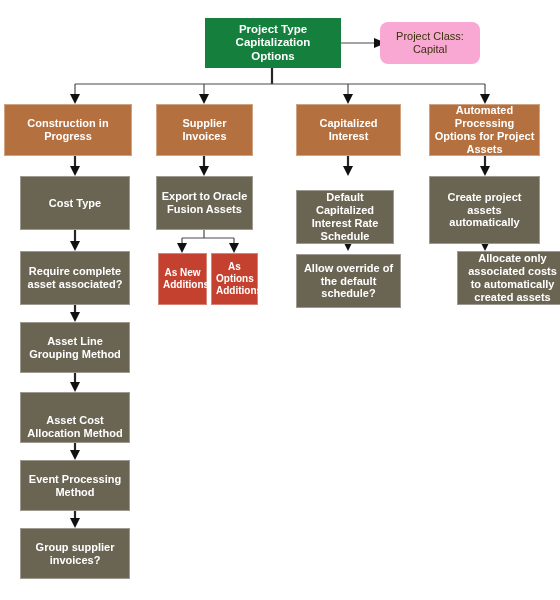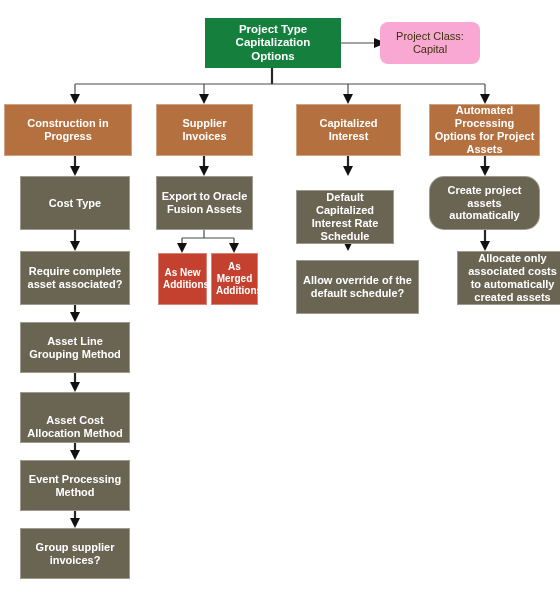--- a/index.html
+++ b/index.html
@@ -157,30 +157,30 @@
     <span>Group supplier invoices?</span>
   </div>
 
   <div class="node n-red" style="left:158px;top:253px;width:49px;height:52px;">
     <span>As New Additions</span>
   </div>
   <div class="node n-opt" style="left:156px;top:176px;width:97px;height:54px;">
     <span>Export to Oracle Fusion Assets</span>
   </div>
   <div class="node n-red" style="left:211px;top:253px;width:47px;height:52px;">
-    <span>As Merged Additions</span>
+    <span>As Options Additions</span>
   </div>
 
   <div class="node n-opt" style="left:296px;top:170px;width:98px;height:54px;margin-top:20px;">
     <span>Default Capitalized Interest Rate Schedule</span>
   </div>
-  <div class="node n-opt" style="left:296px;top:260px;width:123px;height:54px;align-items:center;">
+  <div class="node n-opt" style="left:296px;top:254px;width:105px;height:54px;align-items:center;">
     <span>Allow override of the default schedule?</span>
   </div>
 
-  <div class="node n-opt" style="left:429px;top:176px;width:111px;height:54px;border-radius:15px;">
+  <div class="node n-opt" style="left:429px;top:176px;width:111px;height:68px;">
     <span>Create project assets automatically</span>
   </div>
   <div class="node n-opt" style="left:429px;top:251px;width:111px;height:54px;margin-left:28px;">
     <span>Allocate only associated costs to automatically created assets</span>
   </div>
 
 </div>
 
 </body></html>

